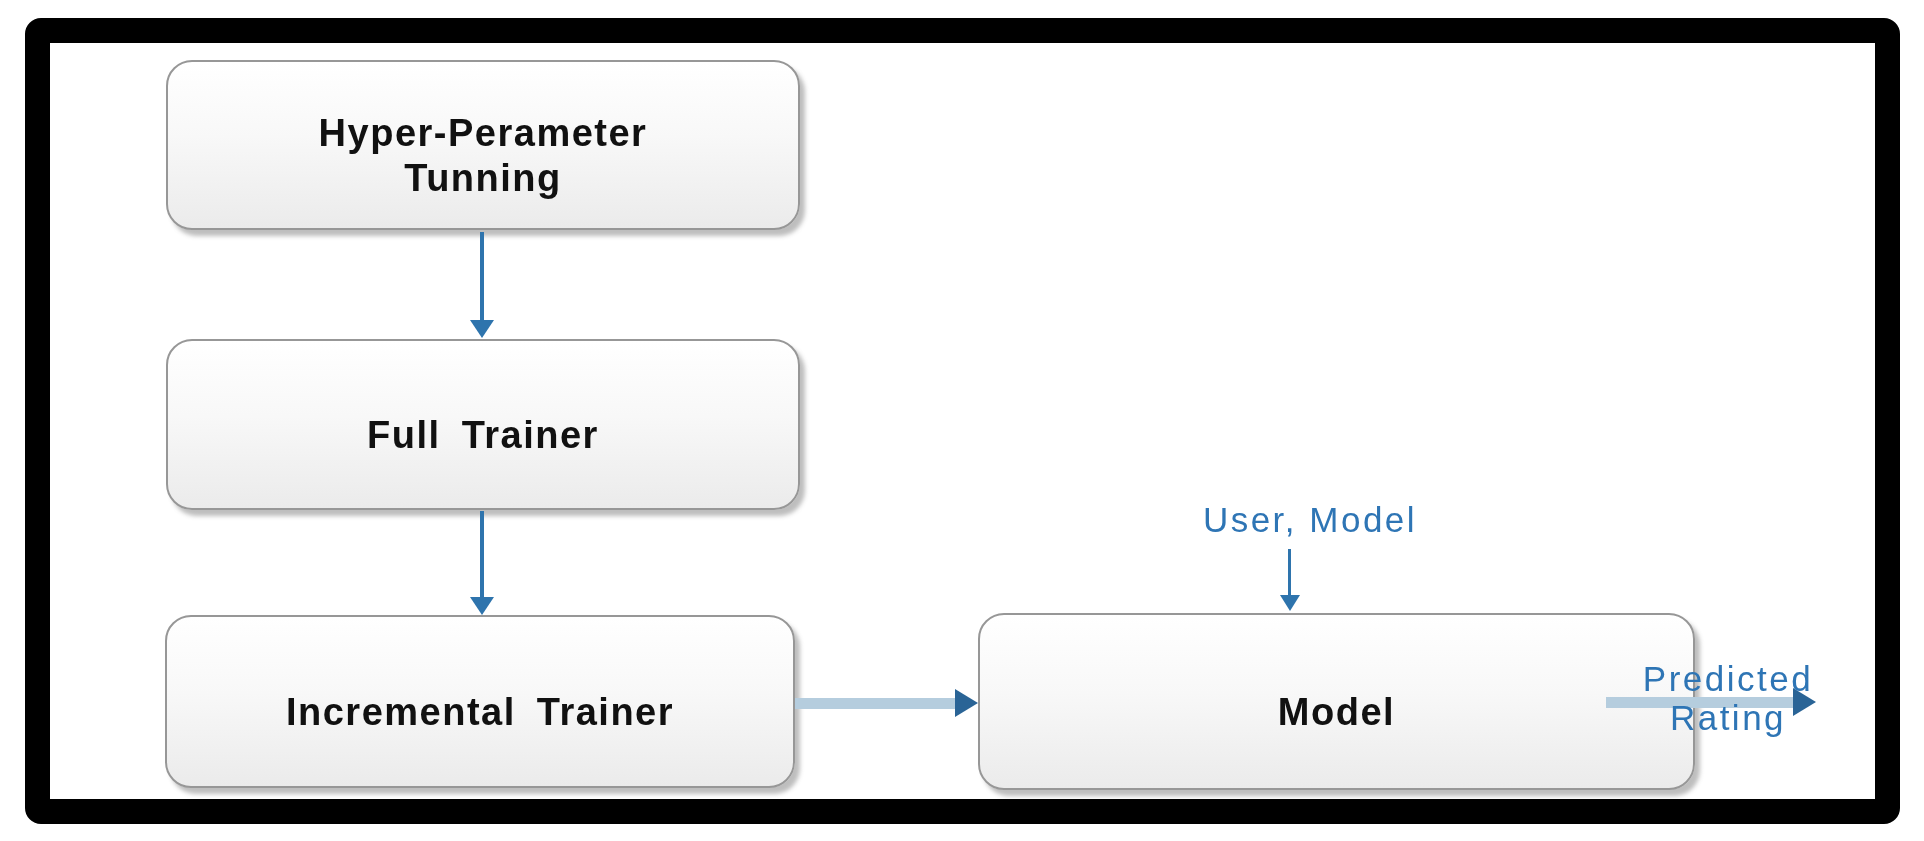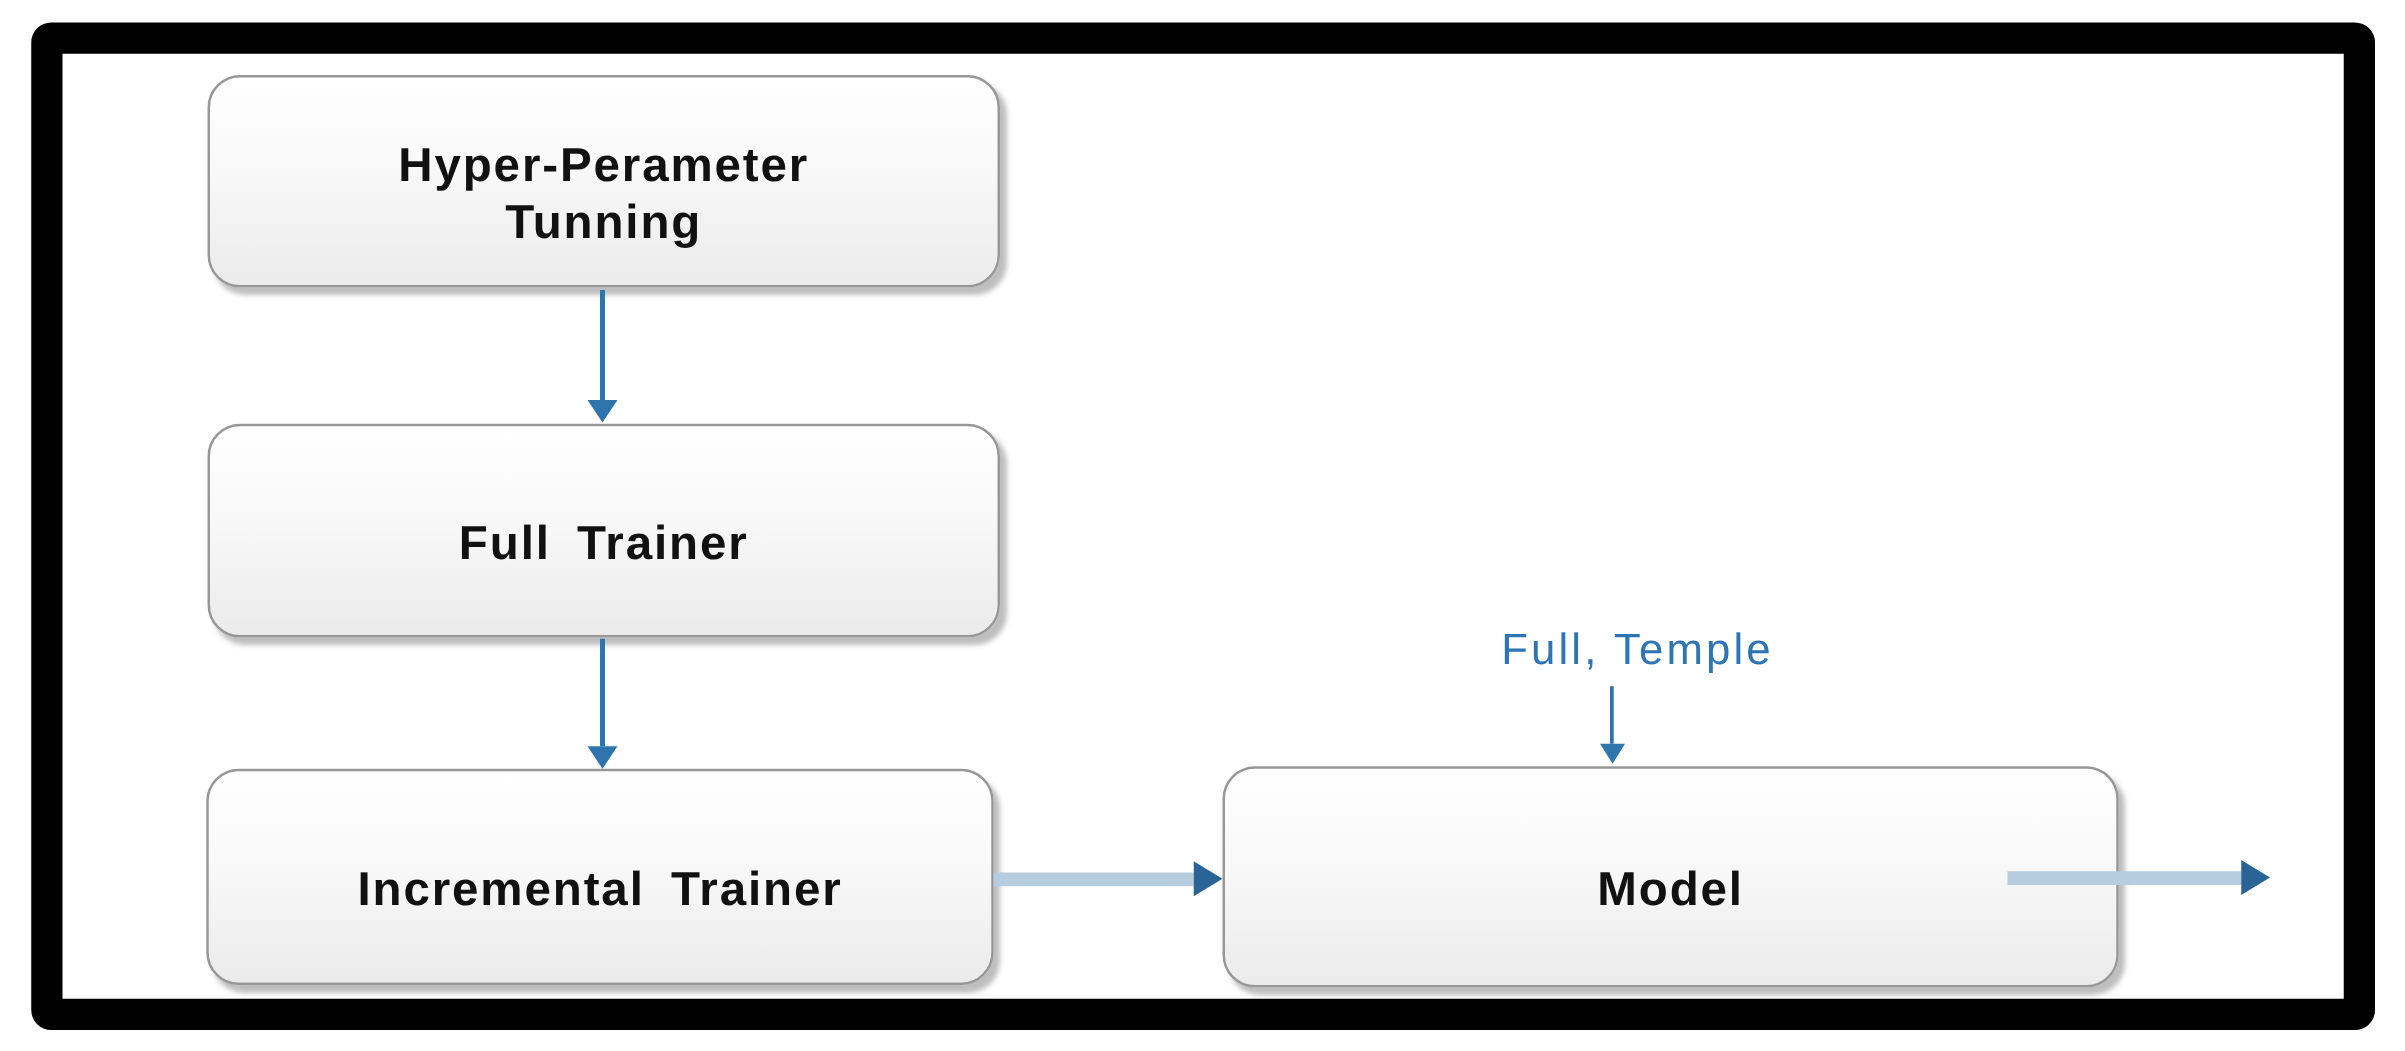--- a/index.html
+++ b/index.html
@@ -142,20 +142,22 @@
 
   <div class="vline" id="arrow-hyper-full-line"></div>
   <div class="head-down" id="arrow-hyper-full-head"></div>
 
   <div class="vline" id="arrow-full-incr-line"></div>
   <div class="head-down" id="arrow-full-incr-head"></div>
 
   <div class="hline" id="arrow-incr-model-line"></div>
   <div class="head-right" id="arrow-incr-model-head"></div>
 
-  <div class="blue-label" id="label-user-temple">Full, Temple</div>
+  <div class="blue-label" id="label-user-temple">User, Model</div>
   <div class="vline" id="arrow-user-model-line"></div>
   <div class="head-down small" id="arrow-user-model-head"></div>
 
   <div class="hline" id="arrow-predicted-line"></div>
   <div class="head-right" id="arrow-predicted-head"></div>
+  <div class="blue-label" id="label-predicted">Predicted
+Rating</div>
 
 </div>
 
 </body></html>

